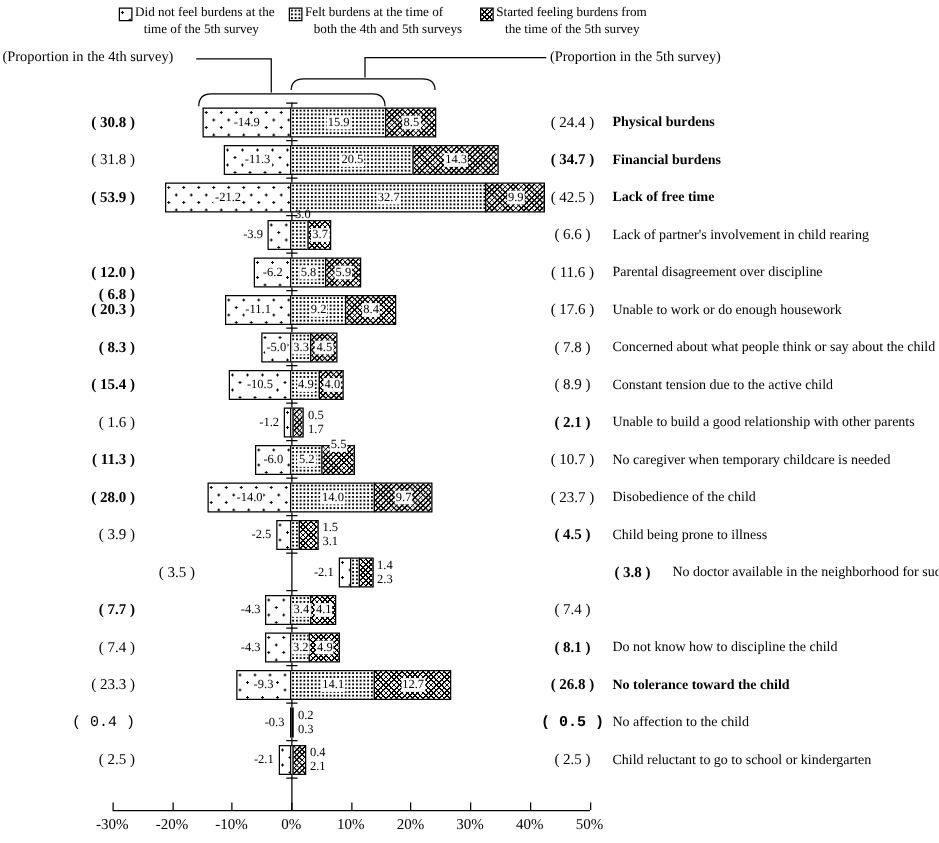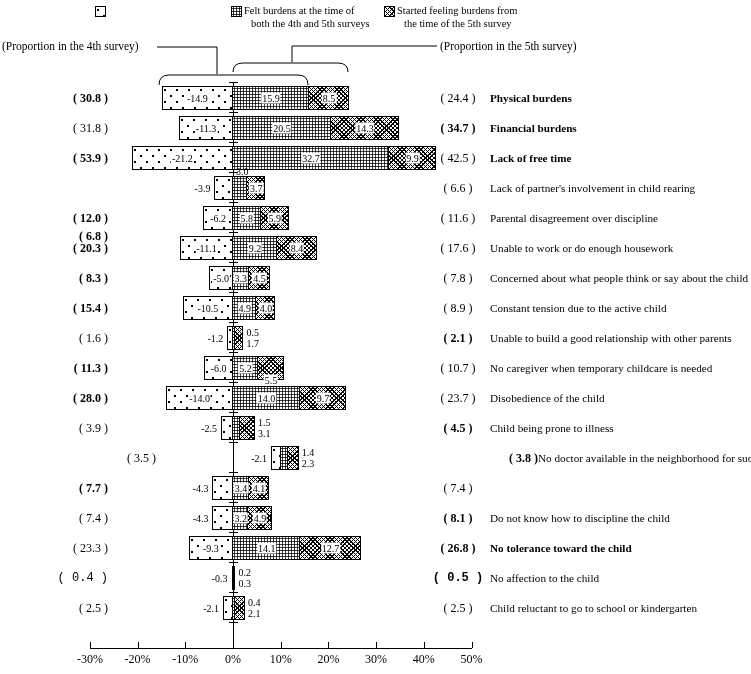--- a/index.html
+++ b/index.html
@@ -43,20 +43,21 @@
   .axis-label{position:absolute;font-size:12px;transform:translateX(-50%);white-space:nowrap;}
 </style>
 </head>
 <body>
 
 <div id="root">
 
   <div>
     <div class="legend-item" style="left:95px">
       <span class="swatch pat0"></span>
+      <span class="ltext"><span>Did not feel burdens at the</span><span class="l2">time of the 5th survey</span></span>
     </div>
     <div class="legend-item" style="left:231px">
       <span class="swatch pat1"></span>
       <span class="ltext"><span>Felt burdens at the time of</span><span class="l2">both the 4th and 5th surveys</span></span>
     </div>
     <div class="legend-item" style="left:384px">
       <span class="swatch pat2"></span>
       <span class="ltext"><span>Started feeling burdens from</span><span class="l2">the time of the 5th survey</span></span>
     </div>
   </div>
@@ -193,21 +194,21 @@
         <div class="pval bold" style="left: 426px; width: 64px; text-align: center; top: 12px; transform: translateY(-50%);">( 2.1 )</div>
         <div class="cat" style="left: 490px; top: 12px; transform: translateY(-50%);">Unable to build a good relationship with other parents</div>
       </div>
       <div class="brow" style="top: 356px;">
         <div class="pval bold" style="left: 0px; width: 108px; text-align: right; top: 12px; transform: translateY(-50%);">( 11.3 )</div>
         <div class="seg pat0" style="left: 204.38px; width: 28.62px;"></div>
         <div class="seg pat1" style="left: 232px; width: 25.804px;"></div>
         <div class="seg pat2" style="left: 256.804px; width: 27.235px;"></div>
         <div class="vlabel" style="left: 218.69px; top: 12px; transform: translate(-50%, -50%);">-6.0</div>
         <div class="vlabel" style="left: 245.402px; top: 12px; transform: translate(-50%, -50%);">5.2</div>
-        <div class="vlabel" style="left: 270.921px; top: 24px; transform: translate(-50%, -50%);">5.5</div>
+        <div class="vlabel" style="left: 270.921px; top: 0; transform: translate(-50%, -50%);">5.5</div>
         <div class="pval" style="left: 426px; width: 64px; text-align: center; top: 12px; transform: translateY(-50%);">( 10.7 )</div>
         <div class="cat" style="left: 490px; top: 12px; transform: translateY(-50%);">No caregiver when temporary childcare is needed</div>
       </div>
       <div class="brow" style="top: 386px;">
         <div class="pval bold" style="left: 0px; width: 108px; text-align: right; top: 12px; transform: translateY(-50%);">( 28.0 )</div>
         <div class="seg pat0" style="left: 166.22px; width: 66.78px;"></div>
         <div class="seg pat1" style="left: 232px; width: 67.78px;"></div>
         <div class="seg pat2" style="left: 298.78px; width: 47.269px;"></div>
         <div class="vlabel" style="left: 199.61px; top: 12px; transform: translate(-50%, -50%);">-14.0</div>
         <div class="vlabel" style="left: 266.39px; top: 12px; transform: translate(-50%, -50%);">14.0</div>
@@ -231,21 +232,21 @@
       <div class="brow" style="top: 446px; margin-left: 48px;">
         <div class="pval" style="left: 0px; width: 108px; text-align: right; top: 12px; transform: translateY(-50%);">( 3.5 )</div>
         <div class="seg pat0" style="left: 222.983px; width: 10.017px;"></div>
         <div class="seg pat1" style="left: 232px; width: 7.678px;"></div>
         <div class="seg pat2" style="left: 238.678px; width: 11.971px;"></div>
         <div class="vlabel" style="left: 219.983px; top: 12px; transform: translate(-100%, -50%); background: transparent;">-2.1</div>
         <div class="outgroup" style="left: 253.649px; top: 12px; transform: translateY(-50%);">
           <div class="vlabel">1.4</div>
           <div class="vlabel">2.3</div>
         </div>
-        <div class="pval bold" style="left: 426px; width: 64px; text-align: right; top: 12px; transform: translateY(-50%);">( 3.8 )</div>
+        <div class="pval bold" style="left: 426px; width: 64px; text-align: center; top: 12px; transform: translateY(-50%);">( 3.8 )</div>
         <div class="cat" style="left: 490px; top: 12px; transform: translateY(-50%);">No doctor available in the neighborhood for sudden illness</div>
       </div>
       <div class="brow" style="top: 476px;">
         <div class="pval bold" style="left: 0px; width: 108px; text-align: right; top: 12px; transform: translateY(-50%);">( 7.7 )</div>
         <div class="seg pat0" style="left: 212.489px; width: 20.511px;"></div>
         <div class="seg pat1" style="left: 232px; width: 17.218px;"></div>
         <div class="seg pat2" style="left: 248.218px; width: 20.557px;"></div>
         <div class="vlabel" style="left: 209.489px; top: 12px; transform: translate(-100%, -50%); background: transparent;">-4.3</div>
         <div class="vlabel" style="left: 241.109px; top: 12px; transform: translate(-50%, -50%);">3.4</div>
         <div class="vlabel" style="left: 258.996px; top: 12px; transform: translate(-50%, -50%);">4.1</div>

